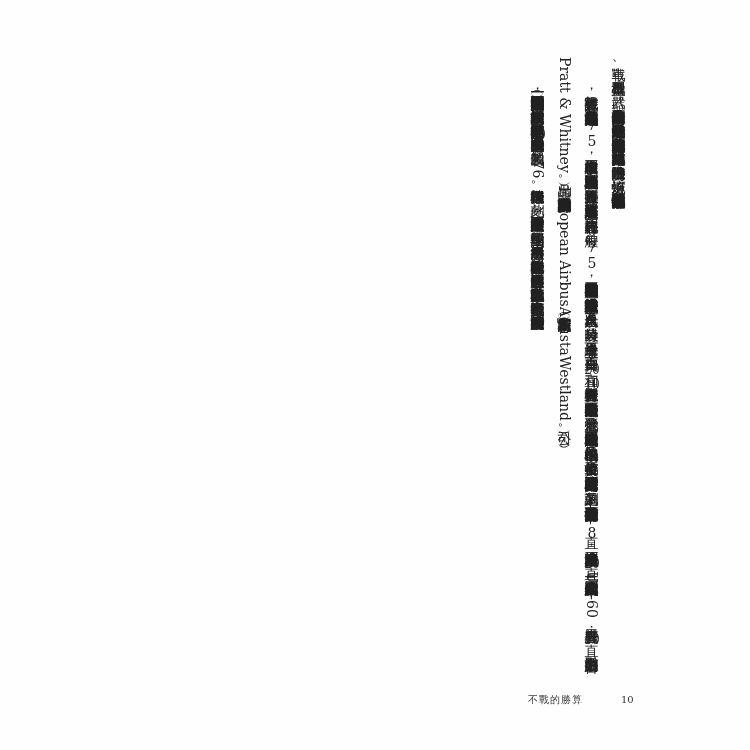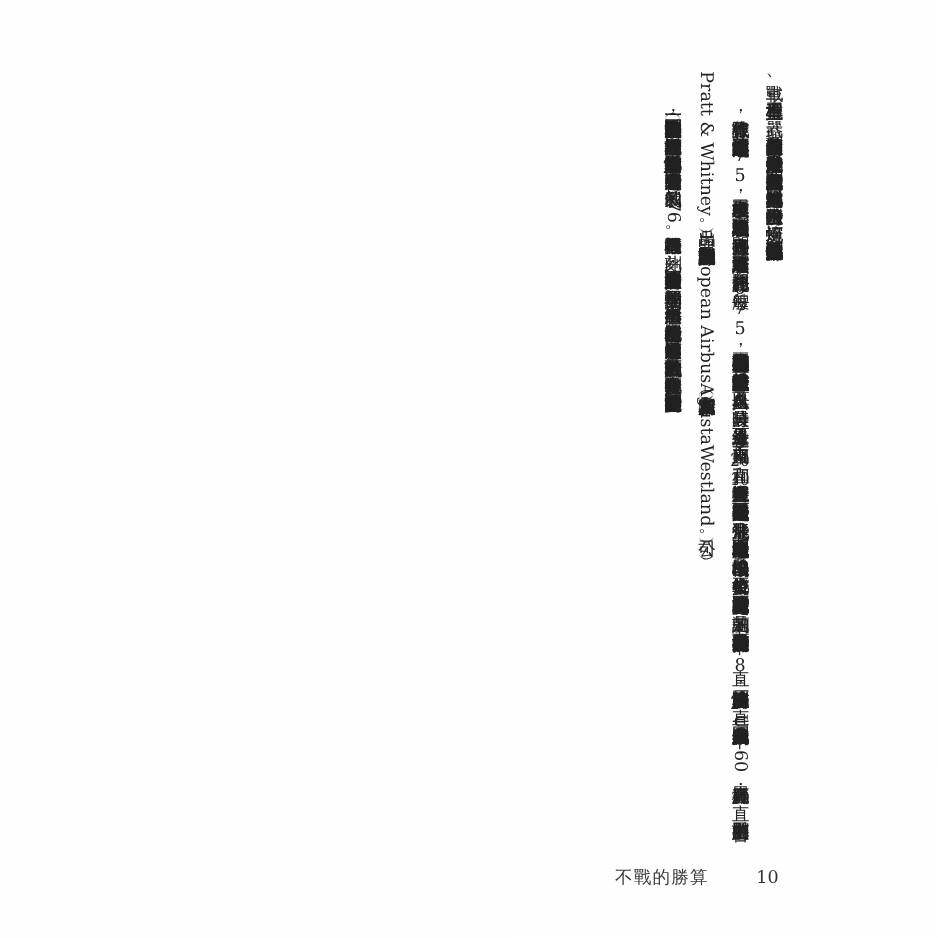--- a/index.html
+++ b/index.html
@@ -44,22 +44,22 @@
   .upright {
     text-orientation: upright;
   }
   
   .latin {
     text-orientation: mixed;
   }
   .footer {
     position: absolute;
     top: 693px;
-    left: 492px;
-    font-size: 14px;
+    left: 528px;
+    font-size: 10px;
     color: #3a3a3a;
     letter-spacing: 1px;
     white-space: nowrap;
   }
   .footer .page-num {
     margin-left: 38px;
     letter-spacing: 0;
     color: #333333;
   }
 </style>

